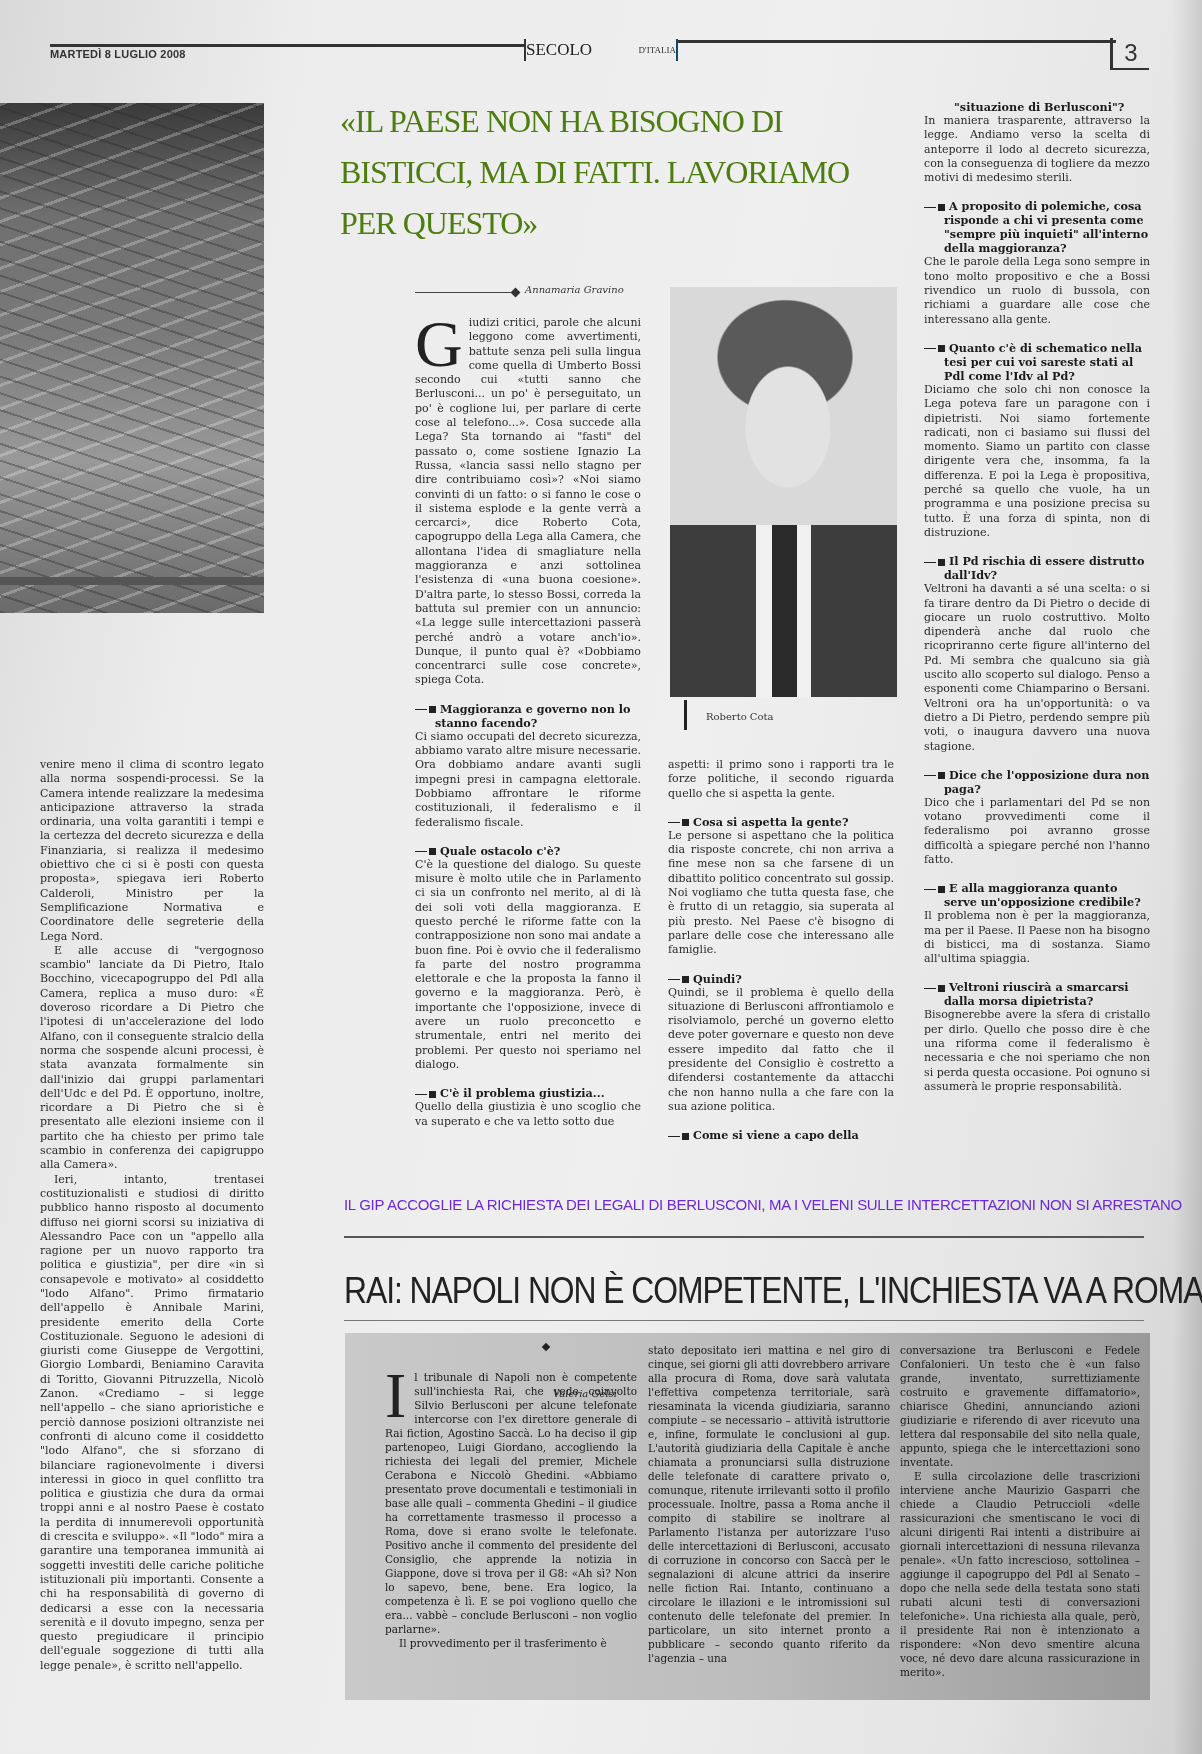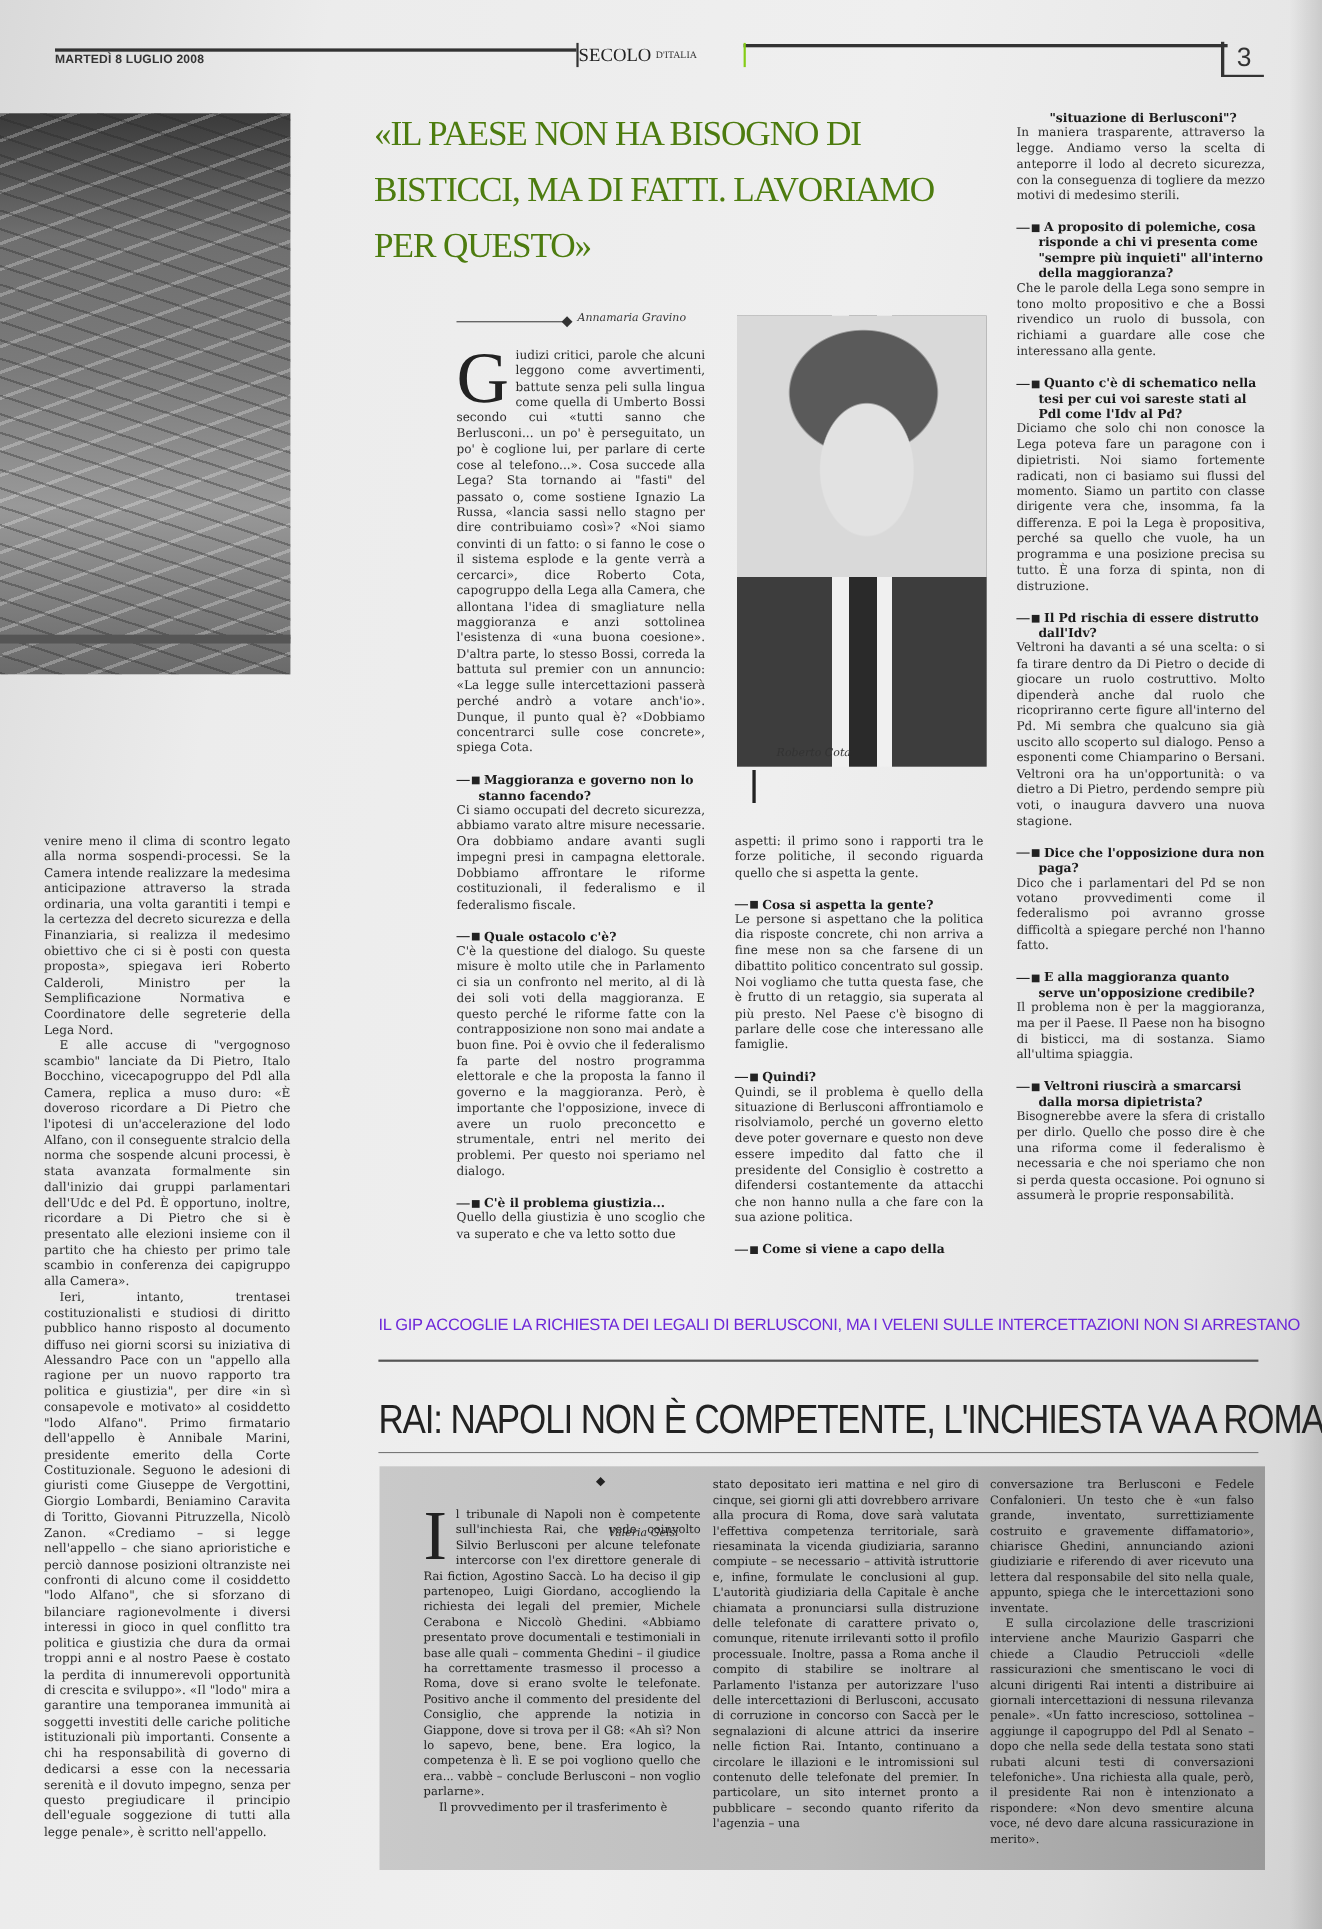--- a/index.html
+++ b/index.html
@@ -4,21 +4,21 @@
 <style>
   html, body { margin:0; padding:0; }
   body {
     width:1202px; height:1754px; overflow:hidden; position:relative;
     background: linear-gradient(100deg, #d9d9d9 0%, #ececec 20%, #efefef 55%, #e4e4e4 85%, #cfcfcf 100%);
     font-family: "DejaVu Serif", serif; color:#222;
   }
   
   .mast-line { position:absolute; height:3px; background:#333; }
   .mast-date { position:absolute; left:50px; top:48px; font-family:"Liberation Sans", sans-serif; font-size:11px; font-weight:bold; letter-spacing:0.2px; color:#333; }
-  .mast-box { position:absolute; left:524px; top:39px; width:150px; height:22px; border-left:2px solid #333; border-right:2px solid #84cc16; display:flex; align-items:center; justify-content:flex-start; gap:4px; }
+  .mast-box { position:absolute; left:524px; top:39px; width:150px; height:22px; border-left:2px solid #333; border-right:2px solid #0c4a6e; display:flex; align-items:center; justify-content:space-between; gap:4px; }
   .mast-name { font-family:"Liberation Serif", serif; font-size:17px; color:#222; }
   .mast-sub { font-family:"Liberation Serif", serif; font-size:9px; color:#333; }
   .page-num { position:absolute; left:1110px; top:38px; width:36px; height:30px; border-left:3px solid #333; border-bottom:2px solid #333; font-family:"Liberation Sans", sans-serif; font-size:24px; color:#333; text-align:center; line-height:30px; }
 
   
   .photo-parliament {
     position:absolute; left:0; top:103px; width:264px; height:510px;
     background:
       repeating-linear-gradient(18deg, rgba(40,40,40,.35) 0 2px, transparent 2px 16px),
       repeating-linear-gradient(160deg, rgba(255,255,255,.25) 0 3px, transparent 3px 22px),
@@ -27,21 +27,21 @@
   .photo-parliament::after { content:""; position:absolute; left:0; right:0; bottom:28px; height:8px; background:#555; }
   .photo-portrait {
     position:absolute; left:670px; top:287px; width:227px; height:410px;
     background:
       radial-gradient(ellipse 60px 85px at 118px 140px, #e2e2e2 0 70%, transparent 72%),
       radial-gradient(ellipse 95px 80px at 115px 70px, #5a5a5a 0 70%, transparent 72%),
       linear-gradient(180deg, #d9d9d9 0%, #d9d9d9 58%, transparent 58%),
       linear-gradient(90deg, #3d3d3d 0 38%, #f0f0f0 38% 45%, #2a2a2a 45% 56%, #f0f0f0 56% 62%, #3d3d3d 62% 100%);
   }
   .caption-bar { position:absolute; left:684px; top:700px; width:3px; height:30px; background:#222; }
-  .caption { position:absolute; left:706px; top:679px; font-family:"DejaVu Serif", serif; font-style:italic; font-size:10px; color:#333; }
+  .caption { position:absolute; left:706px; top:711px; font-family:"DejaVu Serif", serif; font-size:10px; color:#333; }
 
   
   .headline { position:absolute; left:340px; top:96px; width:560px; font-family:"Liberation Serif", serif; font-size:32px; line-height:51px; color:#4d7c0f; letter-spacing:-1px; }
   .byline-line { position:absolute; left:415px; top:292px; width:100px; height:1px; background:#444; }
   .byline-dot { position:absolute; left:512px; top:289px; width:7px; height:7px; background:#333; transform:rotate(45deg); }
   .byline { position:absolute; left:525px; top:284px; font-style:italic; font-size:10px; color:#333; font-family:"DejaVu Serif", serif; }
 
   
   .col { position:absolute; font-family:"DejaVu Serif", serif; font-size:11px; line-height:14.3px; color:#2a2a2a; text-align:justify; }
   .col p { margin:0; }

